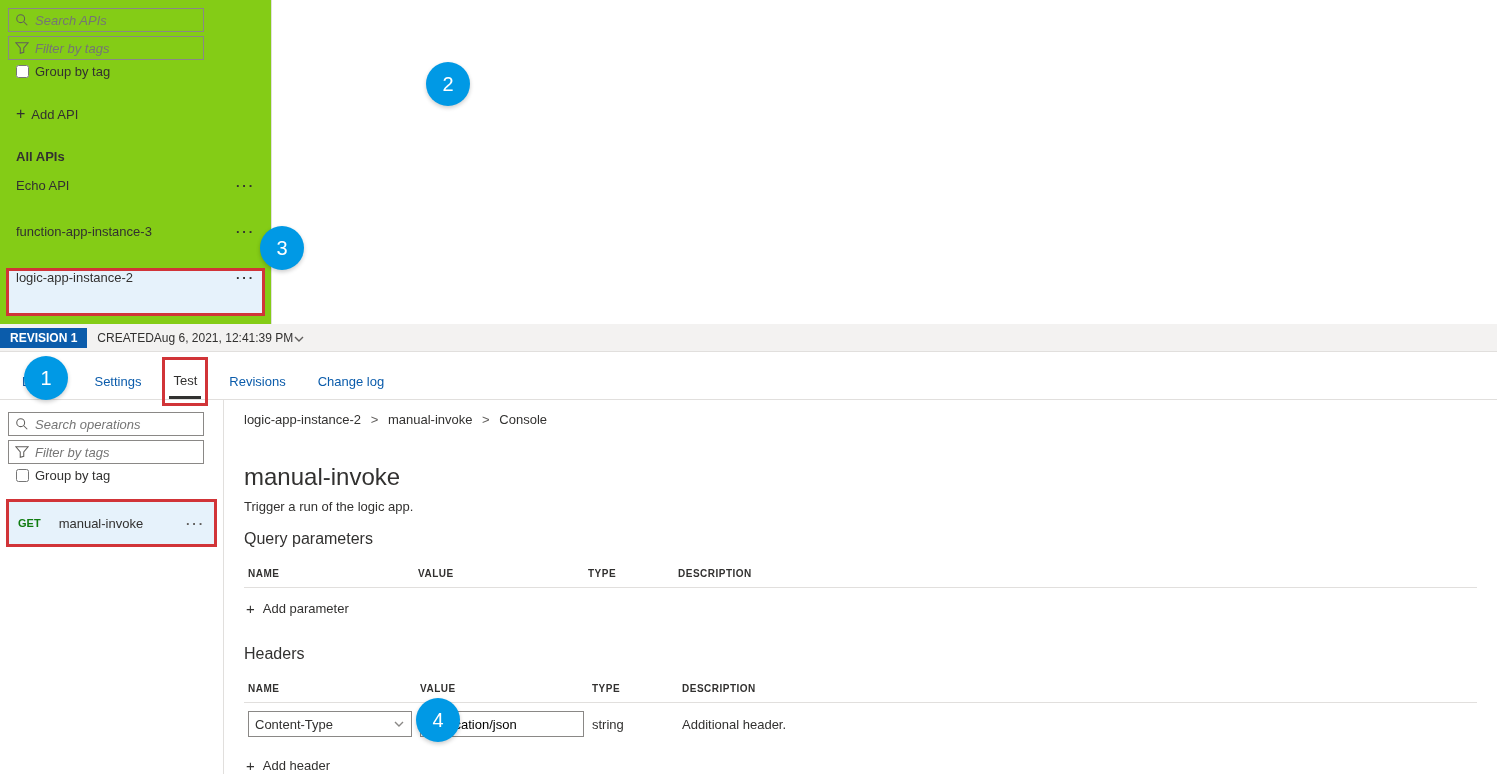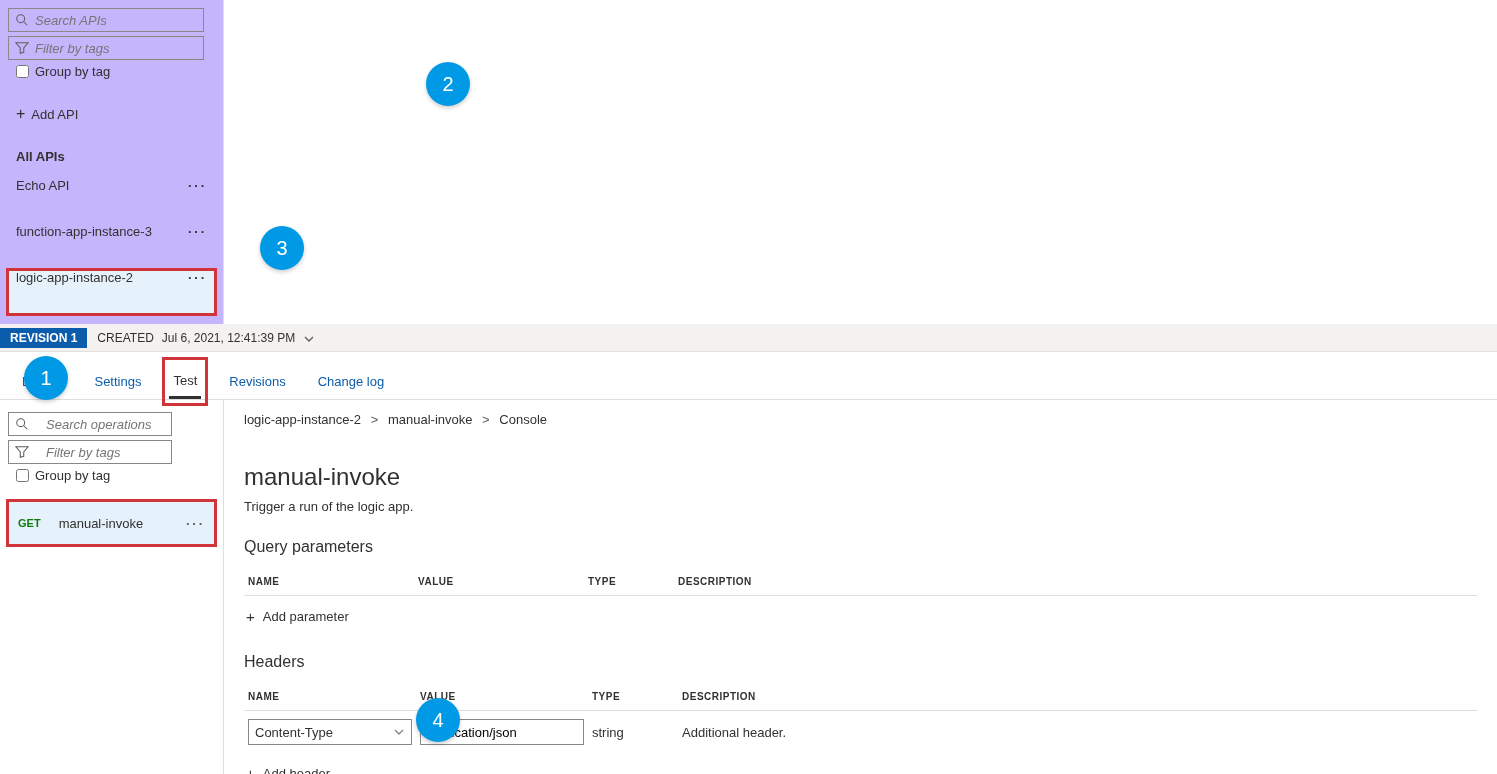--- a/index.html
+++ b/index.html
@@ -8,24 +8,24 @@
     font-size: 13px;
     color: #323130;
     background: #fff;
     width: 1497px;
     height: 774px;
     overflow: hidden;
     display: flex;
   }
   
   .sidebar {
-    width: 224px;
+    width: 272px;
     border-right: 1px solid #e1dfdd;
     padding: 8px 8px 8px 8px;
-    background: #c4b5fd;
+    background: #84cc16;
   }
   .input-box {
     display: flex;
     align-items: center;
     border: 1px solid #8a8886;
     height: 24px;
     padding: 0 6px;
     margin-bottom: 4px;
     width: 196px;
   }
@@ -64,21 +64,21 @@
   
   .revision-bar {
     height: 28px; display: flex; align-items: center;
     background: #f3f2f1; border-bottom: 1px solid #e1dfdd;
     font-size: 12px;
   }
   .revision-tag {
     background: #0b5cab; color:#fff; font-weight:600;
     padding: 6px 10px; height: 20px; display:flex; align-items:center;
   }
-  .revision-created { padding-left: 10px; color:#323130; display:flex; align-items:flex-end; gap:8px;}
+  .revision-created { padding-left: 10px; color:#323130; display:flex; align-items:flex-end; }
 
   
   .tab-bar {
     display: flex; align-items: center; gap: 24px;
     padding: 12px 18px 0 18px; height: 48px;
     border-bottom: 1px solid #e1dfdd;
   }
   .tab {
     color: #0b5cab; cursor: pointer; height: 100%; display:flex; align-items:center;
     padding: 0 4px;
@@ -88,37 +88,37 @@
     border-bottom: 3px solid #323130;
     outline: 3px solid #d13438; outline-offset: 4px;
   }
 
   
   .content { flex: 1; display: flex; overflow:hidden;}
   .ops-panel {
     width: 224px; border-right: 1px solid #e1dfdd;
     padding: 12px 8px 8px 8px;
   }
-  .ops-panel .input-box { width: 164px; gap: 11px; }
+  .ops-panel .input-box { width: 196px; }
   .op-item {
     display:flex; align-items:center; justify-content:space-between;
     padding: 0 10px; height: 44px; background:#e6f2fb;
     cursor:pointer; margin-top: 18px;
     outline: 3px solid #d13438; outline-offset: -1px;
   }
   .op-left { display:flex; align-items:center; gap:18px;}
   .method-get { color: #107c10; font-weight:600; font-size:11px;}
   .op-item .dots { font-weight:700; letter-spacing:2px; color:#605e5c;}
 
   
   .detail { flex:1; padding: 12px 20px 20px 20px; overflow-y:auto; }
   .breadcrumb { color:#323130; margin-bottom: 36px; }
   .breadcrumb .sep { margin: 0 6px; color:#605e5c;}
   .h1 { font-size: 24px; font-weight:400; margin-bottom: 8px; }
-  .desc { font-size: 13px; color:#323130; margin-bottom: 24px;}
+  .desc { font-size: 13px; color:#323130; margin-bottom: 16px;}
   .h2 { font-size: 16px; font-weight:400; margin-bottom: 14px;}
   .h2.mt { margin-top: 28px; }
 
   table.params { width: 100%; border-collapse: collapse; margin-bottom: 6px;}
   table.params th {
     text-align:left; font-size:10px; font-weight:600; letter-spacing:0.5px;
     color:#323130; padding: 6px 4px 8px 4px; border-bottom:1px solid #e1dfdd;
   }
   table.params td { padding: 8px 4px; font-size:13px; vertical-align: middle;}
   .col-name { width: 170px;} .col-value{width:170px;} .col-type{width:90px;}
@@ -187,21 +187,21 @@
     <span class="dots">···</span>
   </div>
 </aside>
 
 <div class="main">
 
   <div class="revision-bar">
     <div class="revision-tag">REVISION 1</div>
     <div class="revision-created">
       <span>CREATED</span>
-      <span>Jul 6, 2021, 12:41:39 PM</span>
+      <span>Aug 6, 2021, 12:41:39 PM</span>
       <svg width="12" height="12" viewBox="0 0 12 12">
             <path d="M2 4l4 4 4-4" fill="none" stroke="#605e5c" stroke-width="1.4"></path>
           </svg>
     </div>
   </div>
 
   <div class="tab-bar">
     <div class="tab">Design</div>
     <div class="tab">Settings</div>
     <div class="tab active">Test</div>

